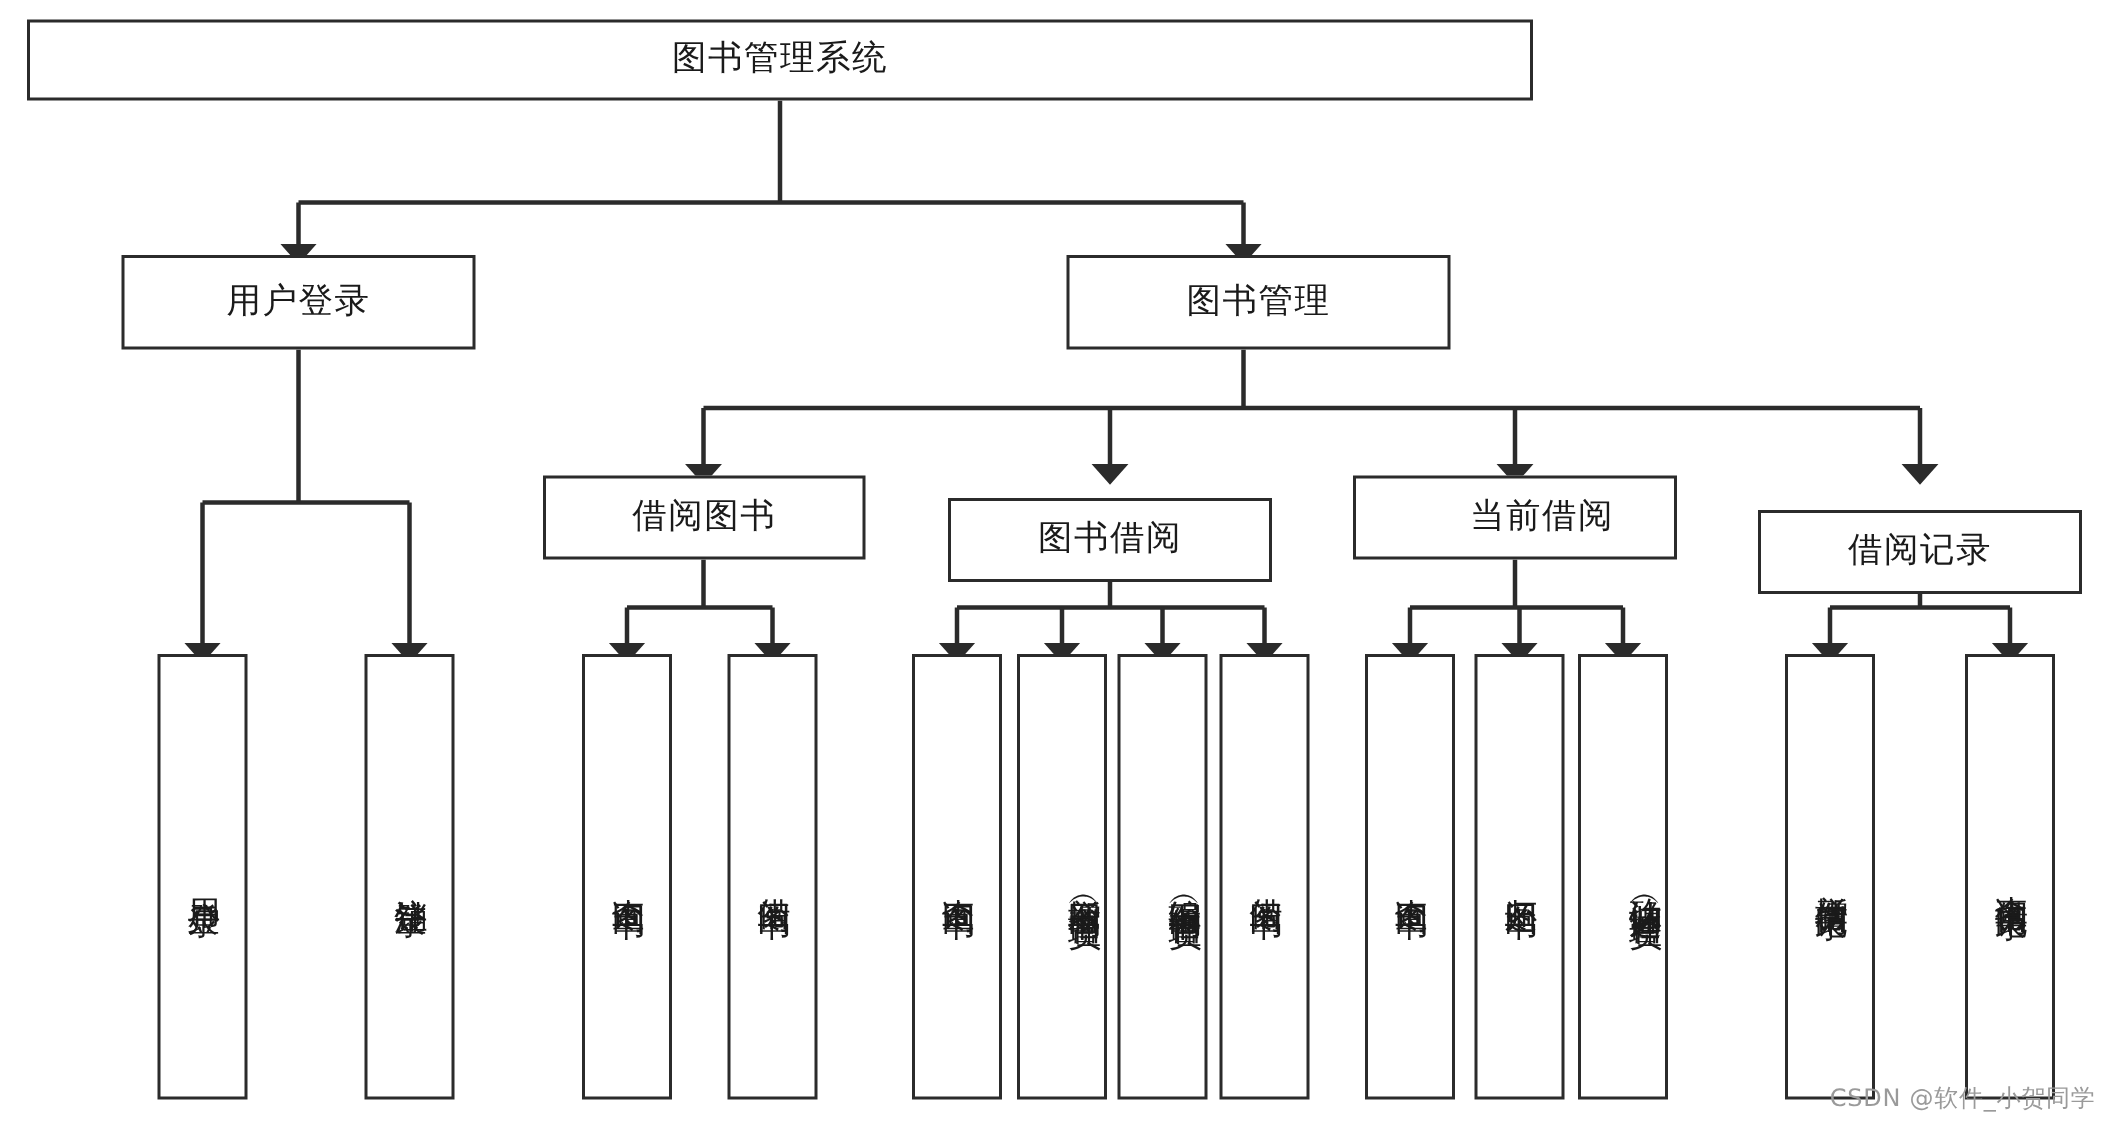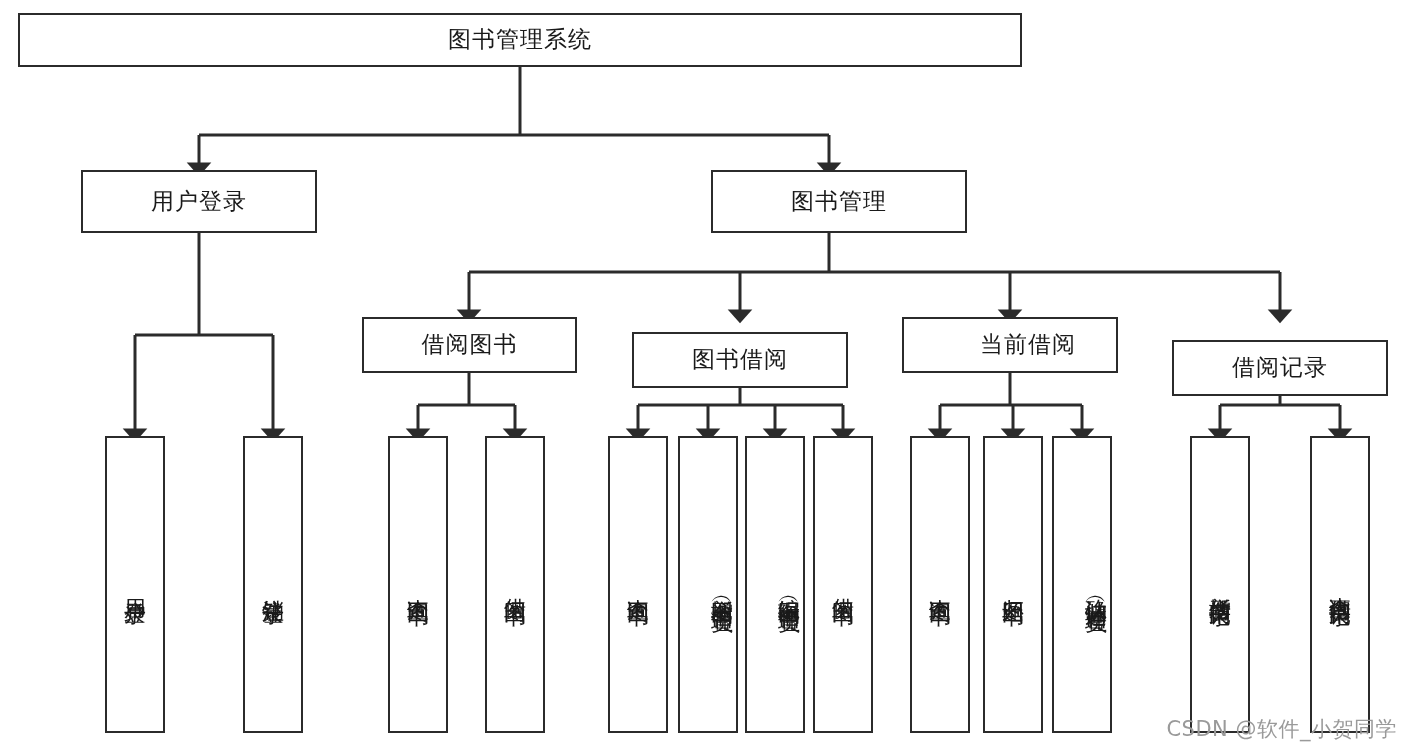--- a/index.html
+++ b/index.html
@@ -56,21 +56,21 @@
     padding-top: 0;
   }
   .node-label {
     display: block;
     white-space: pre-wrap;
   }
   #watermark {
     position: absolute;
     right: 8px;
     bottom: 4px;
-    font-size: 21px;
+    font-size: 16px;
     color: #9a9a9a;
     letter-spacing: 0.5px;
     white-space: nowrap;
     margin-top: 40px;
   }
 </style>
 </head>
 <body>
 
 <div id="canvas">

